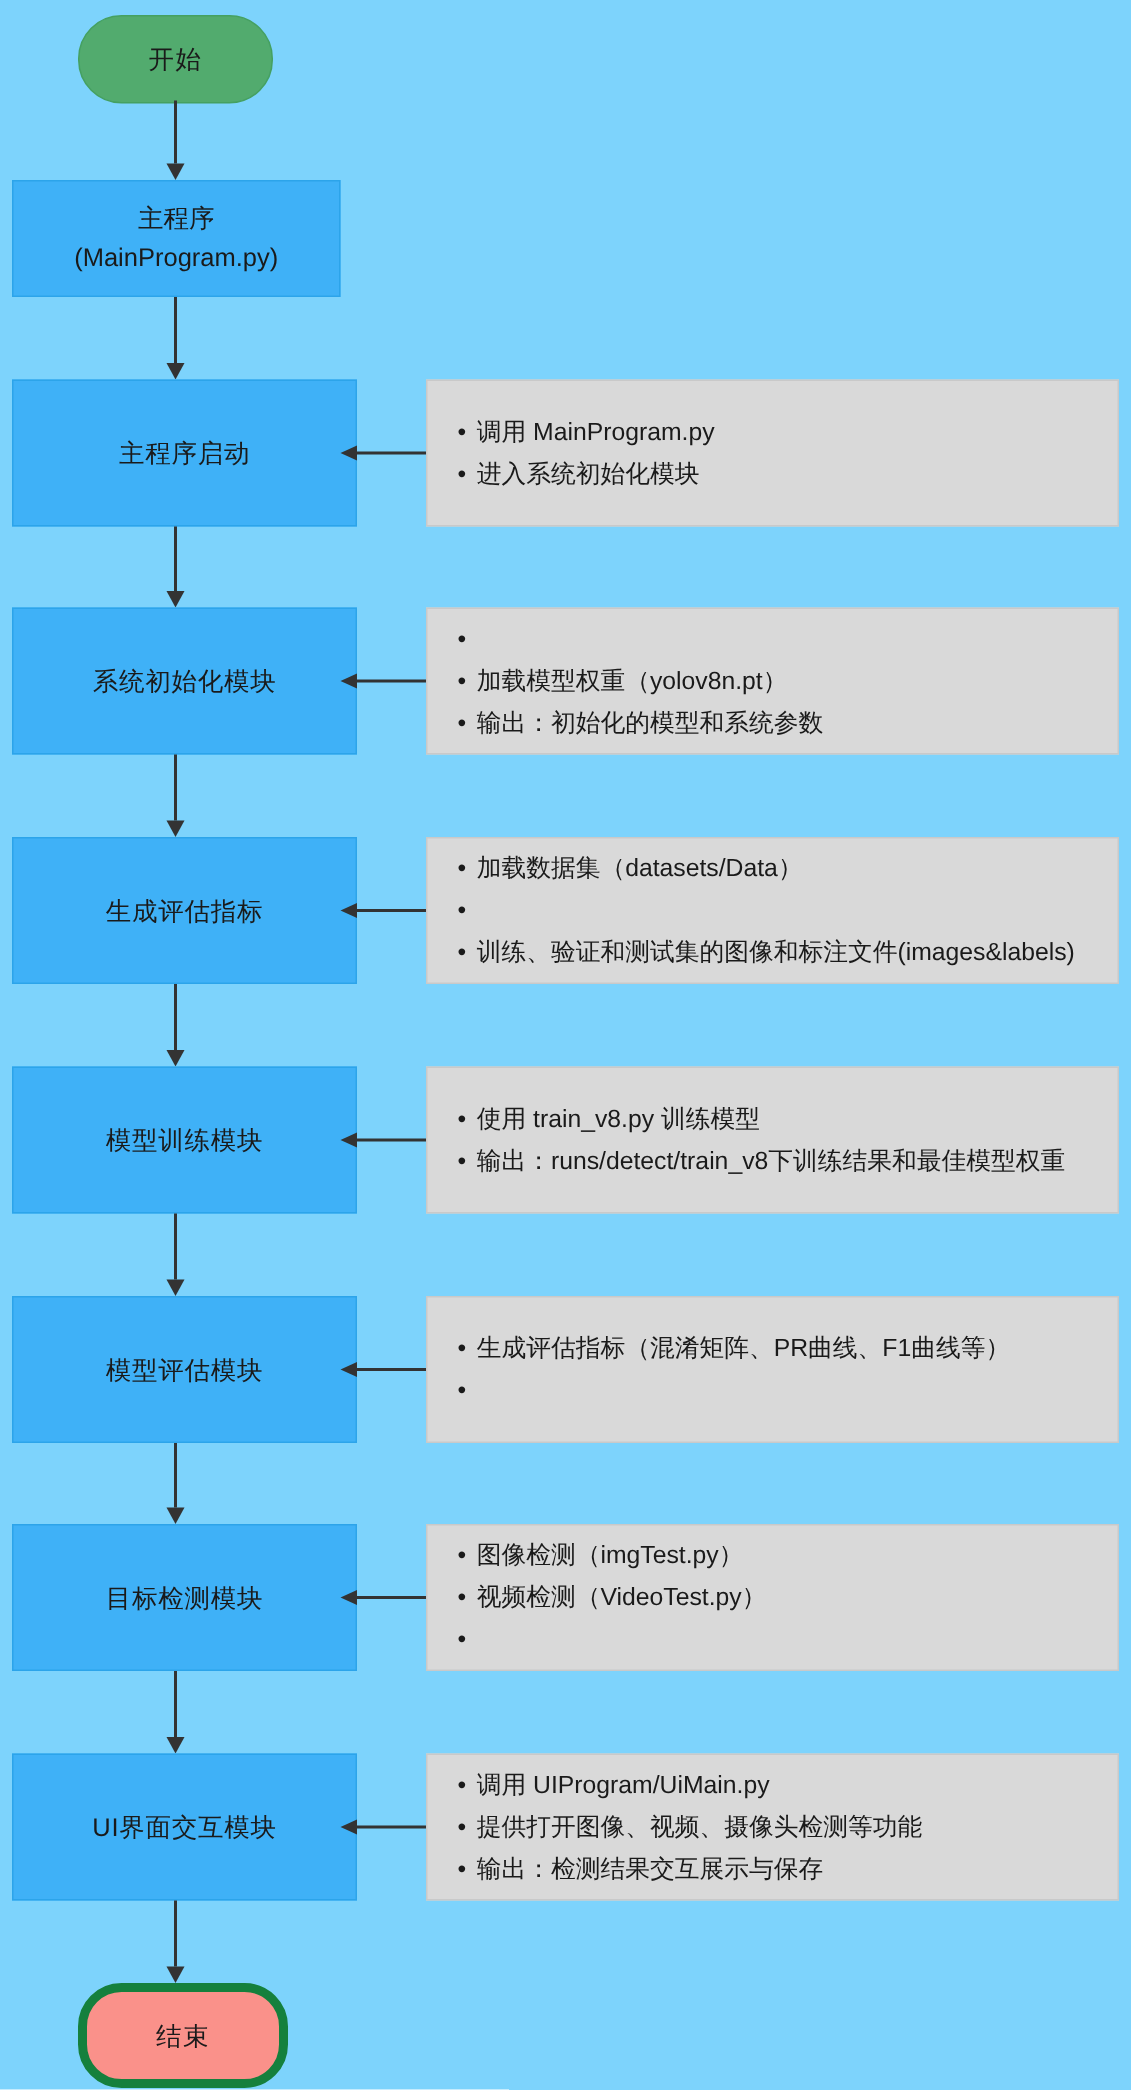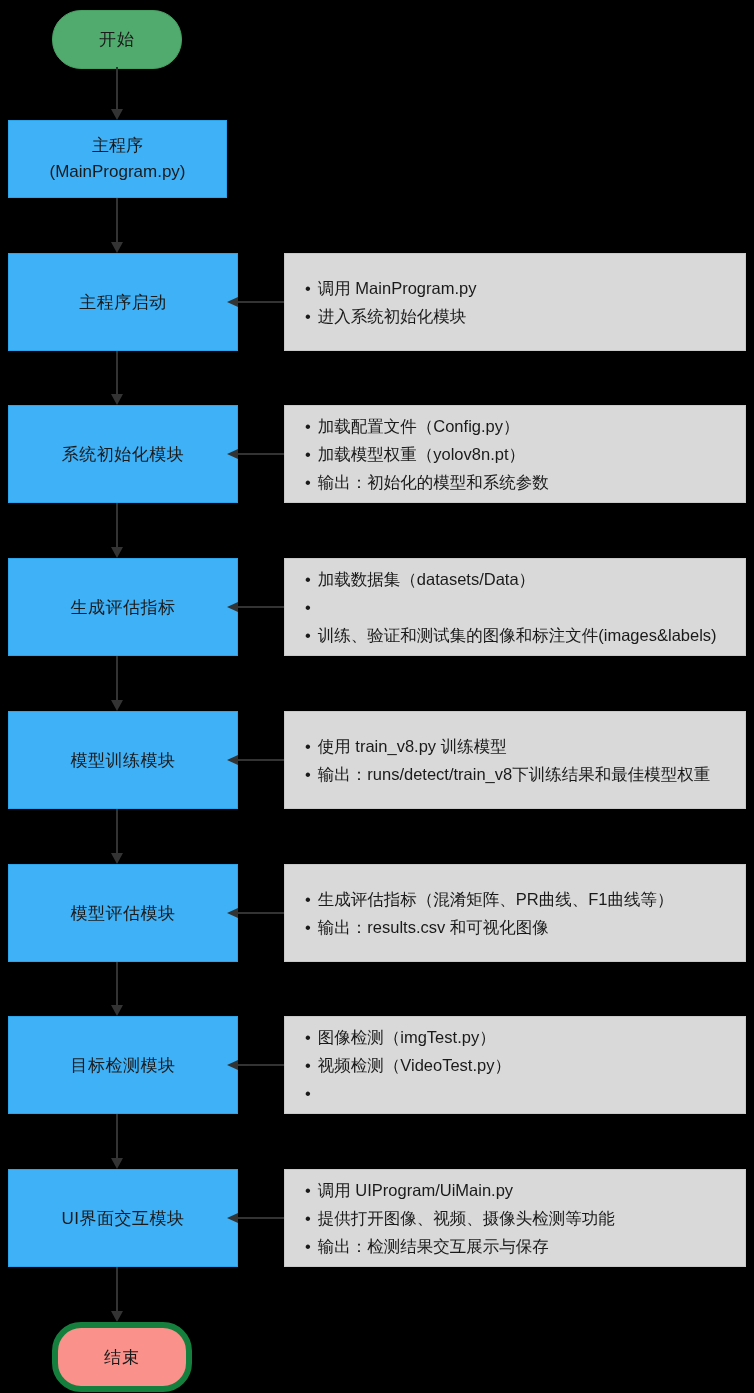--- a/index.html
+++ b/index.html
@@ -1,17 +1,17 @@
 <!DOCTYPE html>
 <html style="--color-start: #52ab6e; --color-process: #3fb1f7; --color-note: #d9d9d9; --color-end: #fa918a; --color-arrow: #333333; --color-text: #1a1a1a;"><head>
 <meta charset="utf-8">
 <style>
   html,body { margin:0; padding:0; background:#ffffff; }
   .canvas {
-    position:relative; width:754px; height:1393px; background:#000000;
+    position:relative; width:754px; height:1393px; background:#7dd3fc;
     font-family:"Liberation Sans","DejaVu Sans",sans-serif;
     color:var(--color-text,#1a1a1a); overflow:hidden;
   }
   
   .terminal {
     position:absolute; width:128px; display:flex; align-items:center; justify-content:center;
     font-size:17px; letter-spacing:1px;
   }
   .terminal.start {
     left:52px; top:10px; height:57px; border-radius:29px;
@@ -114,21 +114,20 @@
     <div class="process">
       <span>系统初始化模块</span>
     </div>
     <div class="h-arrow">
       <span class="head"></span>
       <span class="line"></span>
     </div>
     <div class="note">
       <div class="note-line">
         <span class="bullet">•</span>
-        <span>加载配置文件（Config.py）</span>
       </div>
       <div class="note-line">
         <span class="bullet">•</span>
         <span>加载模型权重（yolov8n.pt）</span>
       </div>
       <div class="note-line">
         <span class="bullet">•</span>
         <span>输出：初始化的模型和系统参数</span>
       </div>
     </div>
@@ -200,21 +199,20 @@
       <span class="head"></span>
       <span class="line"></span>
     </div>
     <div class="note">
       <div class="note-line">
         <span class="bullet">•</span>
         <span>生成评估指标（混淆矩阵、PR曲线、F1曲线等）</span>
       </div>
       <div class="note-line">
         <span class="bullet">•</span>
-        <span>输出：results.csv 和可视化图像</span>
       </div>
     </div>
   </div>
 
   <div class="v-arrow" style="top:962px;height:54px;">
     <span class="line"></span>
     <span class="head"></span>
   </div>
 
   <div class="row r6">

